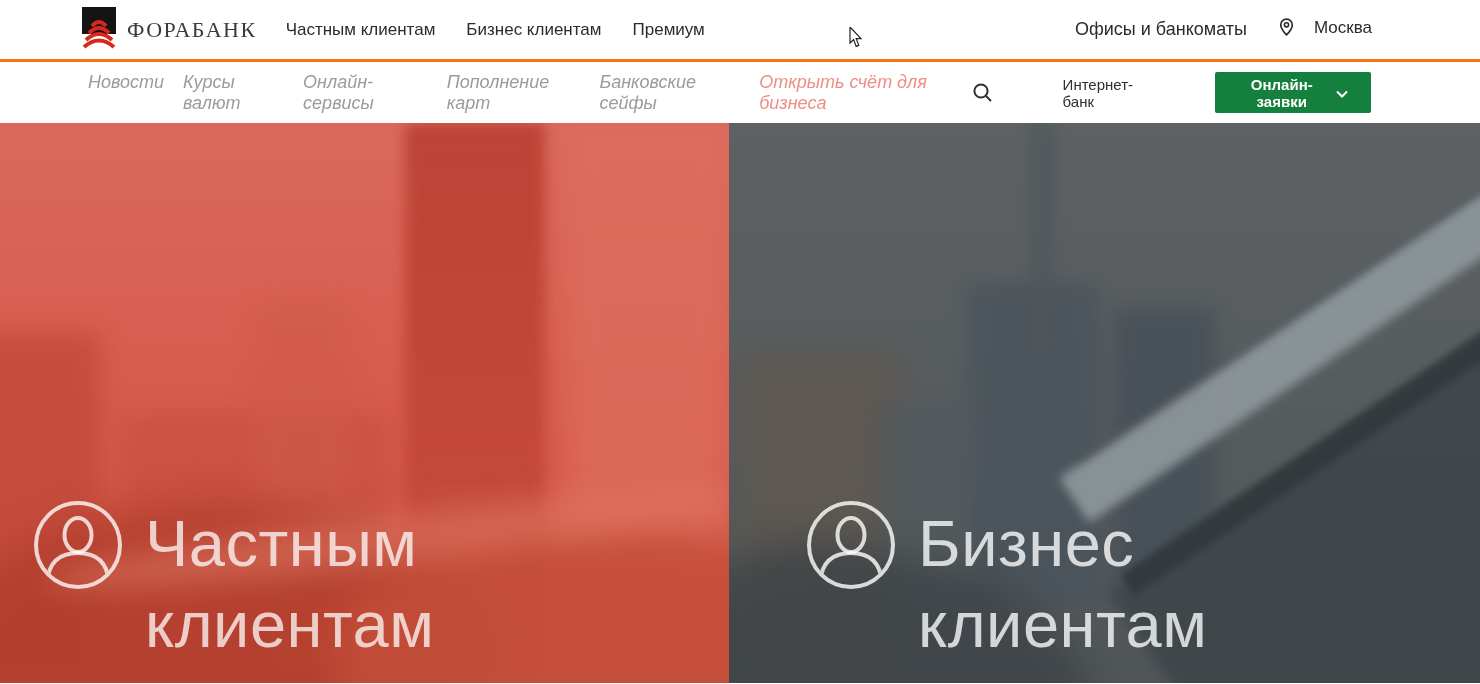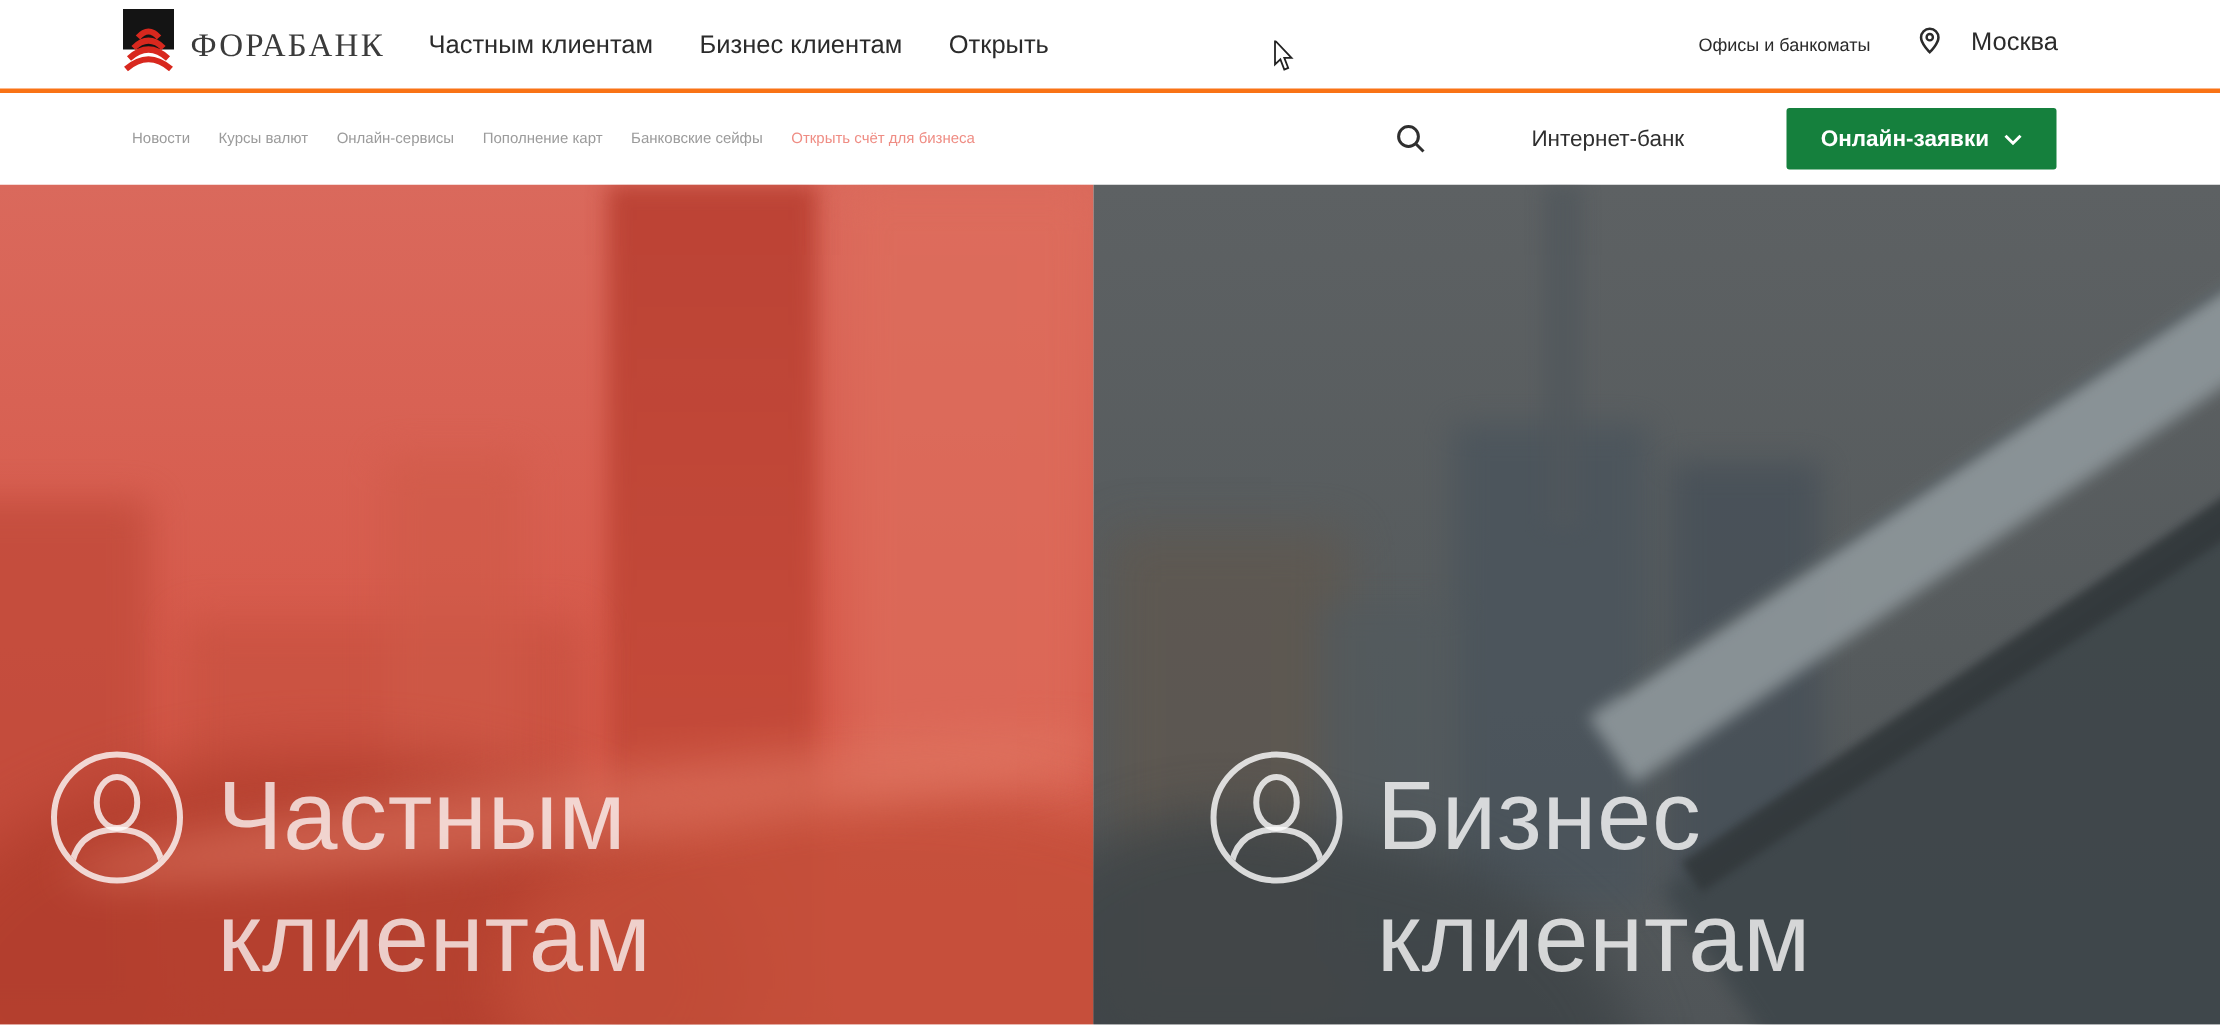--- a/index.html
+++ b/index.html
@@ -9,28 +9,28 @@
 
   
   .topbar { height:62px; display:flex; align-items:center;
     padding:0 108px 0 82px; border-bottom:3px solid #f97316; background:#fff; }
   .logo { display:flex; align-items:center; cursor:pointer; }
   .brand { font-family:"Liberation Serif", serif; font-size:22px; color:#3b3b3b;
     letter-spacing:1.5px; margin-left:11px; font-weight:500; }
   .main-nav { display:flex; gap:31px; margin-left:29px; }
   .main-nav a { font-size:17px; color:#2b2b2b; text-decoration:none; }
   .topbar-right { margin-left:auto; display:flex; align-items:center; gap:32px; }
-  .topbar-right a { font-size:12px; color:#2b2b2b; text-decoration:none; }
+  .topbar-right a { font-size:18px; color:#2b2b2b; text-decoration:none; }
   .city { display:flex; gap:20px; font-size:17px; color:#2b2b2b; cursor:pointer; }
 
   
   .subbar { height:61px; display:flex; align-items:center;
     padding:0 109px 0 88px; background:#fff; }
   .sub-nav { display:flex; gap:19px; }
-  .sub-nav a { font-size:10px; color:#9b9b9b; text-decoration:none; }
+  .sub-nav a { font-size:18px; color:#9b9b9b; text-decoration:none;font-style:italic; }
   .sub-nav a.highlight { color:#ef8d84; }
   .subbar-right { margin-left:auto; display:flex; align-items:center;gap:27px; }
   .search-btn { margin-right:43px; display:flex; align-items:center; cursor:pointer; }
   .ib-link { font-size:15px; color:#2f2f2f; text-decoration:none; margin-right:41px; }
   .apply-btn { background:#15803d; color:#fff; font-weight:bold; font-size:15px;
     height:41px; padding:0 23px; display:flex; align-items:center; gap:10px;
     border:none; border-radius:2px; cursor:pointer; }
 
   
   .hero { position:relative; height:560px; display:flex; overflow:hidden; }
@@ -96,21 +96,21 @@
           <path d="M4,33 Q17,21 30,33" stroke="#d8281e" stroke-width="4" fill="none"></path>
           <path d="M2,40 Q17,27 32,40" stroke="#d8281e" stroke-width="4" fill="none"></path>
         </svg>
       </span>
       <span class="brand">ФОРАБАНК</span>
     </div>
 
     <nav class="main-nav">
       <a href="#">Частным клиентам</a>
       <a href="#">Бизнес клиентам</a>
-      <a href="#">Открыть</a>
+      <a href="#">Премиум</a>
     </nav>
 
     <div class="topbar-right">
       <a href="#">Офисы и банкоматы</a>
       <div class="city">
         <span>
           <svg width="15" height="18" viewBox="0 0 15 18">
             <path d="M7.5,1.2 C4.2,1.2 1.7,3.8 1.7,7 C1.7,11.2 7.5,16.8 7.5,16.8 C7.5,16.8 13.3,11.2 13.3,7 C13.3,3.8 10.8,1.2 7.5,1.2 Z" fill="none" stroke="#2b2b2b" stroke-width="1.7"></path>
             <circle cx="7.5" cy="6.8" r="2.1" fill="none" stroke="#2b2b2b" stroke-width="1.6"></circle>
           </svg>

